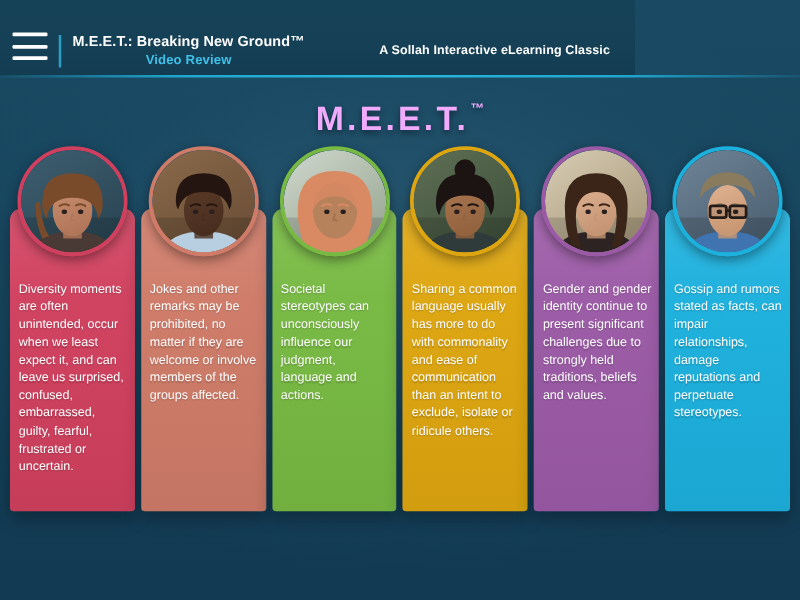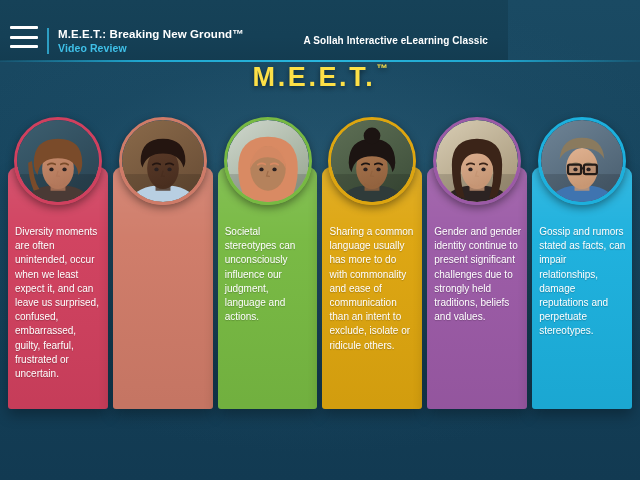--- a/index.html
+++ b/index.html
@@ -81,40 +81,41 @@
     color: #ffffff;
     letter-spacing: 0.1px;
     white-space: nowrap;
   }
   #course-subtitle {
     font-size: 10.5px;
     font-weight: bold;
     color: #3fc0e8;
     letter-spacing: 0.1px;
     white-space: nowrap;
+    text-align: center;
   }
 
   #brand-line {
     position: absolute;
     right: 20px; top: 35px;
     font-size: 10px;
     font-weight: bold;
     color: #ffffff;
     letter-spacing: 0.1px;
     white-space: nowrap;
   }
 
   
   #wordmark {
     position: absolute;
-    top: 62px; left: 0;
+    top: 80px; left: 0;
     width: 640px;
     text-align: center;
     z-index: 12;
-    color: #fde047;
+    color: #f0abfc;
     font-size: 27px;
     font-weight: bold;
     letter-spacing: 2.6px;
     text-shadow: 0 2px 5px rgba(0,0,0,0.48);
     white-space: nowrap;
   }
   #wordmark .tm {
     font-size: 11px;
     vertical-align: 14px;
     letter-spacing: 0;
@@ -278,20 +279,21 @@
     <ellipse cx="37" cy="53" rx="2.3" ry="2.0" fill="#2a2020"></ellipse>
     <ellipse cx="51" cy="53" rx="2.3" ry="2.0" fill="#2a2020"></ellipse>
     <path d="M33 48 q4 -2.5 8 -0.5" stroke="#241510" stroke-width="1.8" fill="none" stroke-linecap="round"></path>
     <path d="M47 47.5 q4 -2 8 0.5" stroke="#241510" stroke-width="1.8" fill="none" stroke-linecap="round"></path>
     <path d="M44 55 l-1.5 5 l3 0.5" stroke="#492e1f" stroke-width="1.3" fill="none" stroke-linecap="round"></path>
     <path d="M38 64 q6 3 12 0" stroke="#7d4а42" stroke-width="1.8" fill="none" stroke-linecap="round" opacity="0.75"></path>
 
   </svg>
           </div>
         </div>
+        <div class="panel-text">Jokes and other remarks may be prohibited, no matter if they are welcome or involve members of the groups affected.</div>
       </div>
       <div class="panel">
         <div class="panel-inner" style="background: rgb(119, 185, 66);">
           <div class="panel-sheen"></div>
         </div>
         <div class="portrait" style="border-color: rgb(119, 185, 66);">
           <div class="photo">
   <svg viewBox="0 0 88 88" preserveAspectRatio="xMidYMid slice" aria-hidden="true">
     <defs>
       <linearGradient id="bgp3" x1="0" y1="0" x2="0.7" y2="1">

